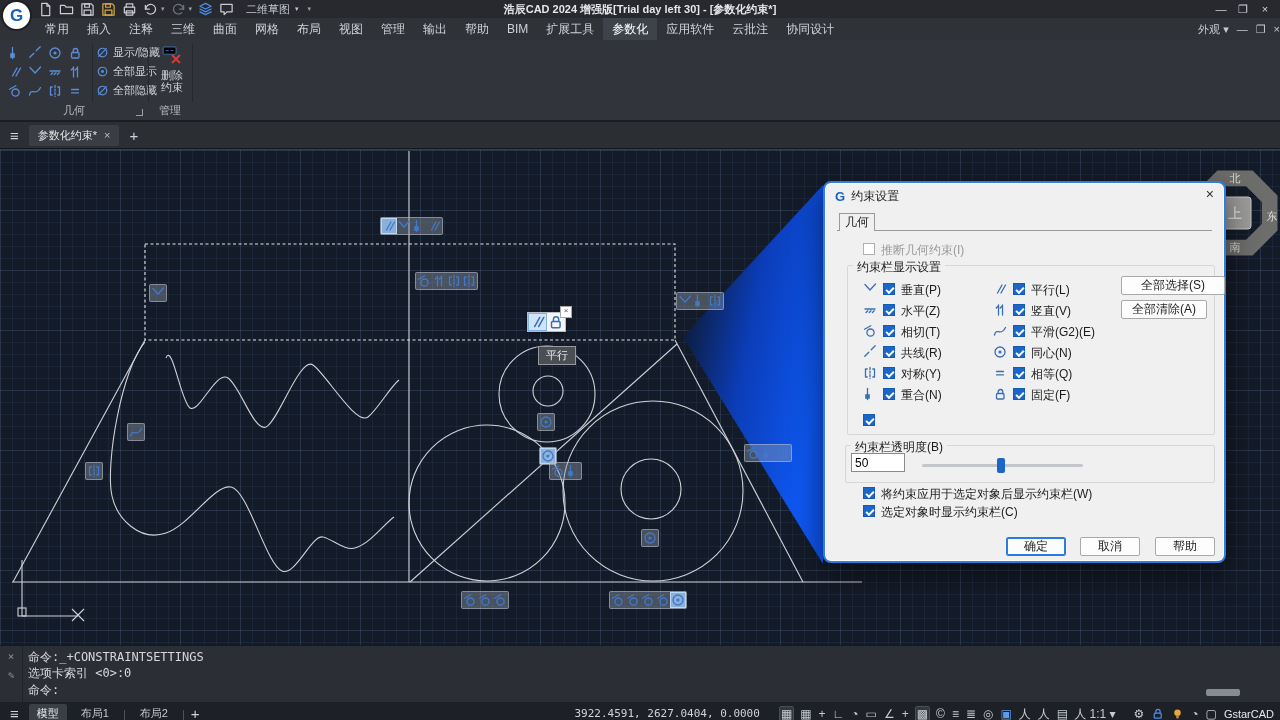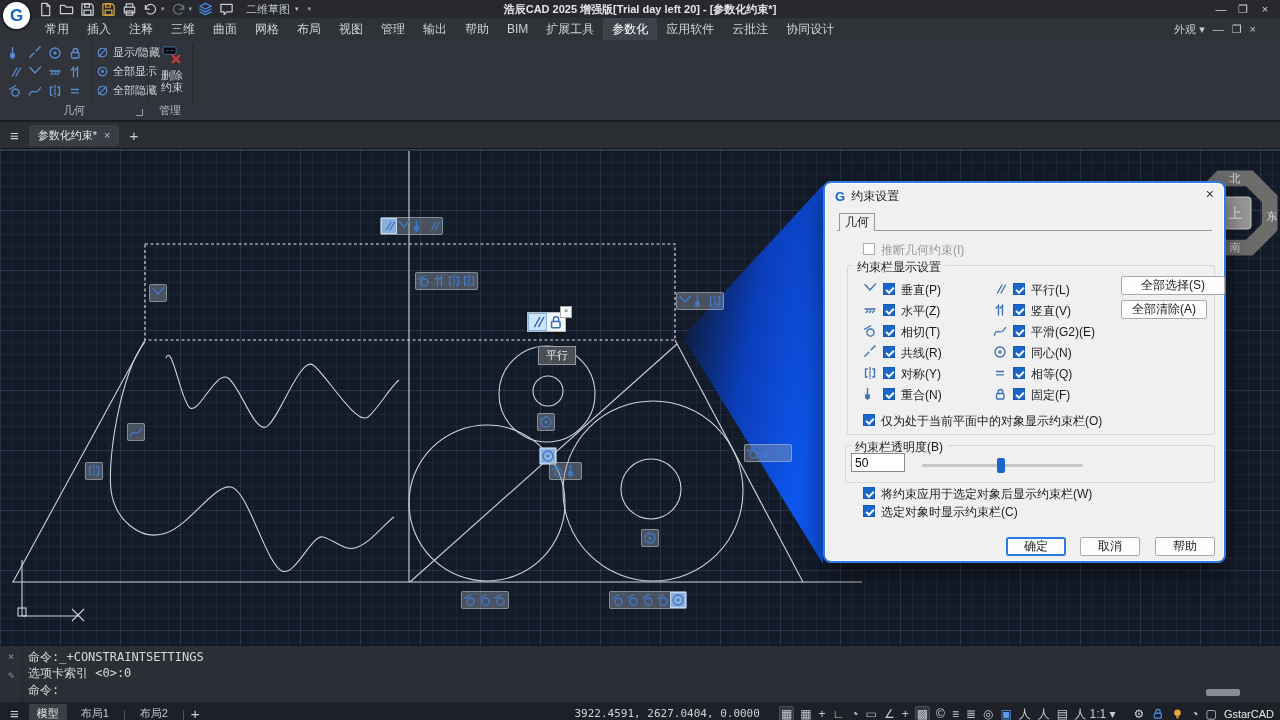--- a/index.html
+++ b/index.html
@@ -16,21 +16,21 @@
   .qcaret{font-size:7px;color:#9aa0a8;margin-left:-3px;}
   .wsbox{display:flex;align-items:center;gap:5px;color:#c3c7cd;font-size:11px;padding:0 6px;}
   .win-title{position:absolute;left:0;right:0;text-align:center;font-size:11px;font-weight:bold;color:#e4e6ea;pointer-events:none;}
   .winctl{margin-left:auto;display:flex;gap:4px;padding-right:6px;z-index:2;}
   .winctl span{width:18px;text-align:center;font-size:11px;color:#cfd3d9;}
   
   .menubar{height:22px;background:#2f3237;display:flex;align-items:center;}
   #menu-tabs{display:flex;margin-left:36px;height:22px;}
   .mtab{padding:0 9px;line-height:22px;font-size:12px;color:#cfd3d9;white-space:nowrap;}
   .mtab.active{background:#3e434b;color:#fff;}
-  .menuright{margin-left:auto;display:flex;align-items:center;gap:8px;padding-right:24px;font-size:11px;color:#c6cad1;}
+  .menuright{margin-left:auto;display:flex;align-items:center;gap:8px;padding-right:0;font-size:11px;color:#c6cad1;}
   
   .ribbon{position:relative;height:80px;background:#31343a;border-bottom:2px solid #1b1d21;}
   .panel-label{position:absolute;bottom:2px;font-size:11px;color:#b7bbc2;text-align:center;}
   #ribbon-grid{position:absolute;left:6px;top:4px;width:82px;display:grid;grid-template-columns:repeat(4,20px);grid-auto-rows:19px;}
   .rgi{width:14px;height:14px;margin:2px;color:#5b8ed6;}
   .vsep{position:absolute;top:4px;bottom:18px;width:1px;background:#26282d;}
   .showhide{position:absolute;left:96px;top:5px;display:flex;flex-direction:column;gap:4px;}
   .shbtn{display:flex;align-items:center;gap:4px;font-size:11px;color:#cfd3da;}
   .shbtn .ric{width:13px;height:13px;color:#5b8ed6;}
   .launcher{position:absolute;bottom:4px;left:136px;width:6px;height:6px;border-right:1px solid #9aa0a8;border-bottom:1px solid #9aa0a8;}
@@ -164,21 +164,21 @@
           </svg></span>
       <span class="qbtn" data-appicon="chat"><svg viewBox="0 0 16 16">
             <path d="M2 2.5h12v8H8.5L5.5 13.5v-3H2Z"></path>
           </svg></span>
       <span class="wsbox">
         <span>二维草图</span>
         <span style="font-size:7px;">▾</span>
       </span>
       <span class="qcaret">▾</span>
     </div>
-    <div class="win-title">浩辰CAD 2025 增强版[Trial day left 20] - [参数化约束*]</div>
+    <div class="win-title">浩辰CAD 2024 增强版[Trial day left 30] - [参数化约束*]</div>
     <div class="winctl">
       <span>—</span>
       <span>❐</span>
       <span>×</span>
     </div>
   </div>
 
   <div class="menubar">
     <div id="menu-tabs">
         <span class="mtab">常用</span>
@@ -603,21 +603,20 @@
             </svg></span>
           <span class="rcb"></span>
           <span class="clabel">固定(F)</span>
         </div>
       </div>
 
     <div class="dbtn" style="left:296px;top:93px;width:104px;">全部选择(S)</div>
     <div class="dbtn" style="left:296px;top:117px;width:86px;">全部清除(A)</div>
 
     <span class="cbx" style="left:38px;top:231px;"></span>
-    <span class="dlg-label" style="left:56px;top:230px;">仅为处于当前平面中的对象显示约束栏(O)</span>
 
     <div class="group" style="left:20px;top:262px;width:368px;height:36px;"></div>
     <span class="gleg" style="left:26px;top:256px;">约束栏透明度(B)</span>
     <input class="tinput" style="left: 26px; top: 270px; width: 54px; height: 19px;" value="50">
     <div class="track" style="left:97px;top:281px;width:161px;"></div>
     <div class="thumb" style="left:172px;top:275px;"></div>
 
     <span class="cbx" style="left:38px;top:304px;"></span>
     <span class="dlg-label" style="left:56px;top:303px;">将约束应用于选定对象后显示约束栏(W)</span>
     <span class="cbx" style="left:38px;top:322px;"></span>

